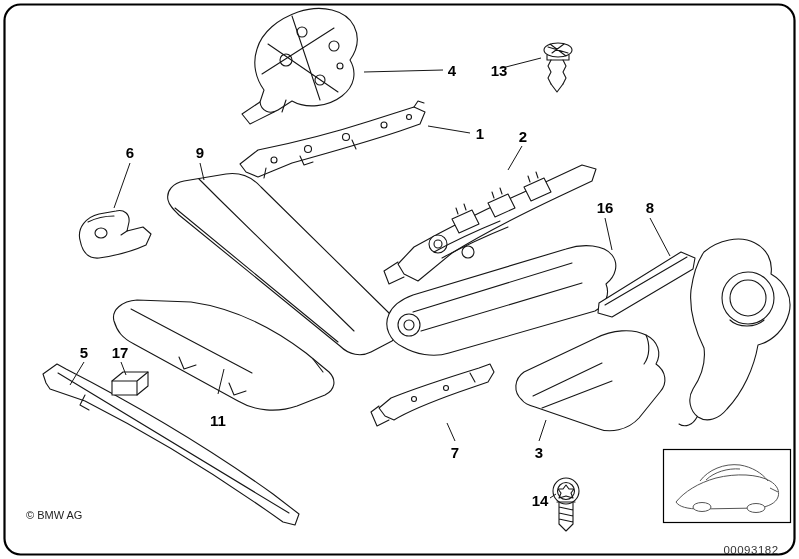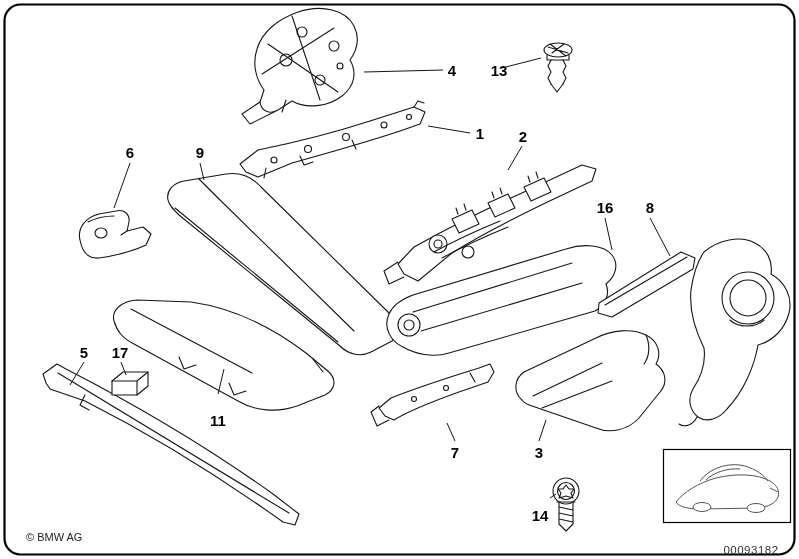--- a/index.html
+++ b/index.html
@@ -7,21 +7,21 @@
     position:relative;width:799px;height:559px;background:#ffffff;
     overflow:hidden;font-family:"Liberation Sans",sans-serif;
   }
   .stage svg{position:absolute;left:0;top:0;}
   .part-label{
     position:absolute;transform:translate(-50%,-50%);
     font:700 15px "Liberation Sans",sans-serif;color:#000;
     white-space:nowrap;user-select:none;
   }
   .copyright{
-    position:absolute;left:26px;top:531px;
+    position:absolute;left:26px;top:509px;
     font:400 11px "Liberation Sans",sans-serif;color:#222;
   }
   .diagram-number{
     position:absolute;left:687px;top:528px;width:128px;text-align:center;
     font:400 11.5px "Liberation Sans",sans-serif;color:#333;letter-spacing:.5px;margin-top:16px;
   }
 </style>
 </head>
 <body>
 
@@ -174,17 +174,17 @@
   <div class="part-label" style="left:452px;top:70px">4</div>
   <div class="part-label" style="left:84px;top:352px">5</div>
   <div class="part-label" style="left:130px;top:152px">6</div>
   <div class="part-label" style="left:455px;top:452px">7</div>
   <div class="part-label" style="left:650px;top:207px">8</div>
   <div class="part-label" style="left:200px;top:152px">9</div>
   <div class="part-label" style="left:605px;top:207px">16</div>
   <div class="part-label" style="left:218px;top:420px">11</div>
   <div class="part-label" style="left:120px;top:352px">17</div>
   <div class="part-label" style="left:499px;top:70px">13</div>
-  <div class="part-label" style="left:540px;top:515px">14</div>
+  <div class="part-label" style="left:540px;top:500px">14</div>
 
   <div class="copyright">© BMW AG</div>
   <div class="diagram-number">00093182</div>
 </div>
 
 </body></html>

